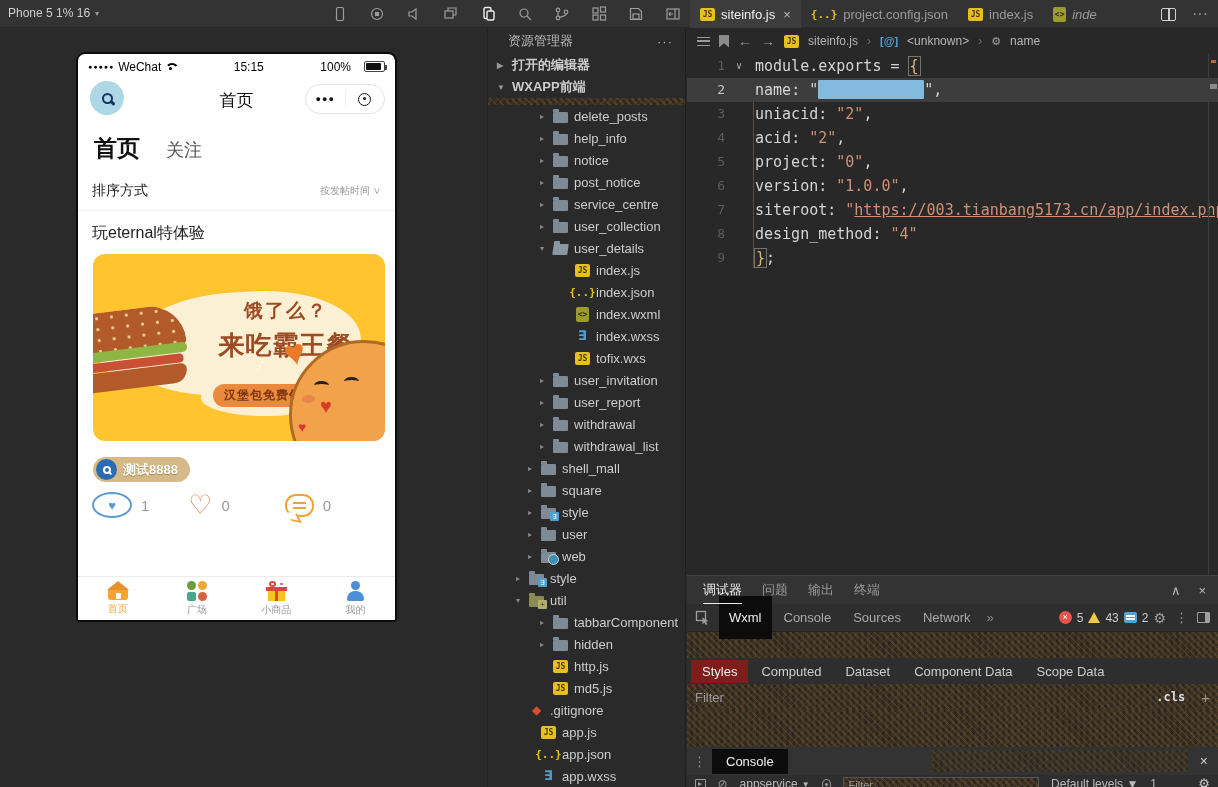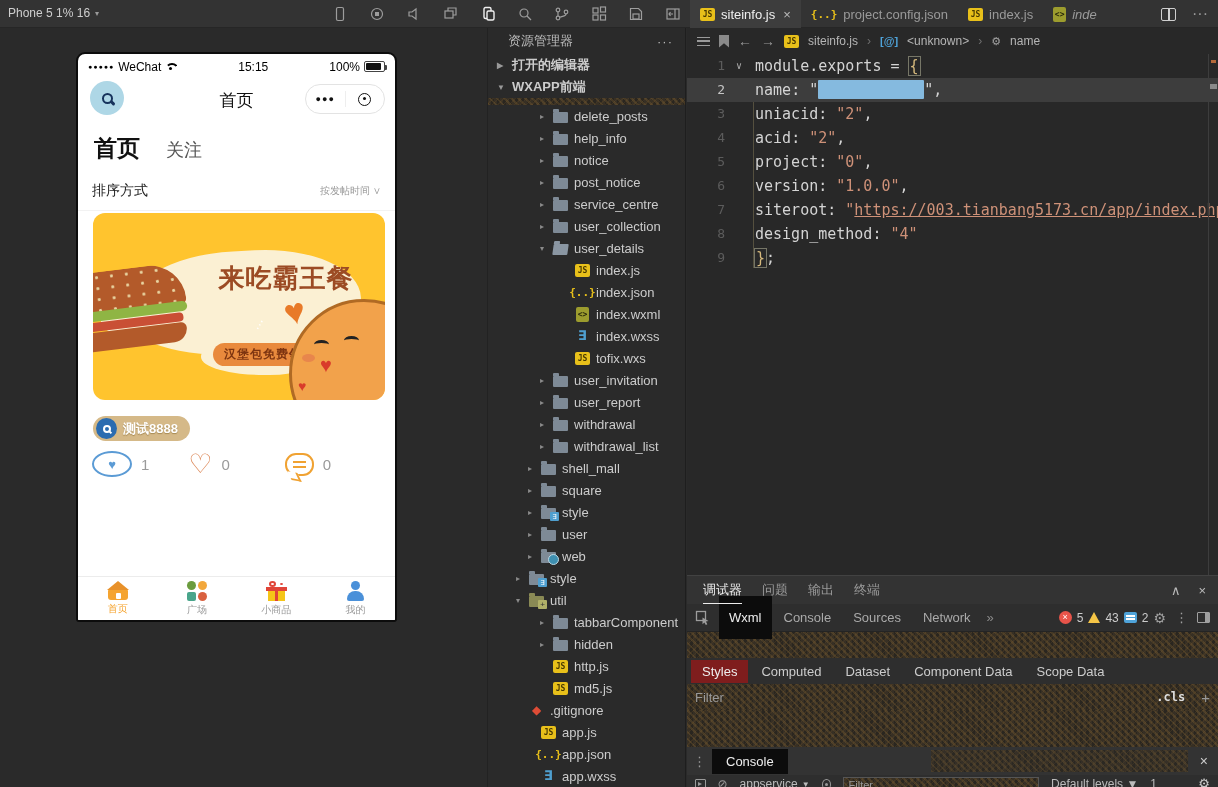--- a/index.html
+++ b/index.html
@@ -28,21 +28,21 @@
   .spliticon::after{content:"";position:absolute;left:6px;top:0;bottom:0;width:1.5px;background:#cfcfcf}
 
   
   #phone{position:absolute;left:76px;top:52px;width:321px;height:570px;background:#fff;border:2px solid #0c0c0c;border-radius:9px 9px 3px 3px;overflow:hidden;color:#222}
   .statusbar{height:25px;display:flex;align-items:center;justify-content:space-between;padding:0 10px;font-size:12px;color:#000}
   .sb-left{display:flex;align-items:center;gap:4px}
   .dots5{font-size:7px;letter-spacing:1px}
   .wifi{width:12px;height:9px;position:relative;overflow:hidden}
   .wifi::before{content:"";position:absolute;left:0;top:1px;width:10px;height:10px;border:2px solid #000;border-radius:50%;clip-path:polygon(50% 50%,0 0,100% 0)}
   .wifi::after{content:"";position:absolute;left:4px;top:5px;width:3px;height:3px;background:#000;border-radius:50%}
-  .sb-right{display:flex;align-items:center;gap:4px}
+  .sb-right{display:flex;align-items:center;gap:13px}
   .bat{width:21px;height:11px;border:1px solid #444;border-radius:2px;position:relative;padding:1px}
   .bat i{display:block;width:15px;height:7px;background:#111;border-radius:1px}
   .bat::after{content:"";position:absolute;right:-3px;top:3px;width:2px;height:5px;background:#444;border-radius:0 1px 1px 0}
   .navbar{height:40px;position:relative}
   .searchball{position:absolute;left:12px;top:2px;width:34px;height:34px;border-radius:50%;background:#AED7E6;display:flex;align-items:center;justify-content:center;cursor:pointer}
   .mag{width:11px;height:11px;border:2.5px solid #17335c;border-radius:50%;position:relative}
   .mag::after{content:"";position:absolute;width:2.5px;height:6px;background:#17335c;transform:rotate(-45deg);right:-3px;bottom:-4px;border-radius:2px}
   .navtitle{position:absolute;left:0;right:0;top:10px;text-align:center;font-size:17px;color:#111}
   .capsule{position:absolute;right:10px;top:5px;width:80px;height:30px;border:1px solid #e3e3e3;border-radius:16px;display:flex;align-items:center;background:#fff}
   .cap-half{flex:1;display:flex;align-items:center;justify-content:center;cursor:pointer}
@@ -337,31 +337,33 @@
     </div>
   </div>
   <div class="feedtabs">
     <div class="ft-home"><span>首页</span><i class="marker"></i></div>
     <div class="ft-follow">关注</div>
   </div>
   <div class="sortrow">
     <span class="sl">排序方式</span>
     <span class="sv">按发帖时间 ∨</span>
   </div>
+  <div class="pcontent">玩eternal特体验</div>
   <div class="banner">
     <div class="blob2"></div>
     <div class="blob"></div>
     <div class="blob3"></div>
     <div class="burger">
       <div class="bun-top"></div>
         <div class="lettuce"></div>
         <div class="tomato"></div>
         <div class="bun-bot"></div>
     </div>
     <div class="btxt">
+      <div class="l1">饿了么？</div>
       <div class="l2">来吃霸王餐</div>
     </div>
     <div class="bpill">汉堡包免费领</div>
     <div class="heartblob">♥</div>
     <div class="bdots">⋯</div>
     <div class="buddy">
       <span class="eye e1"></span>
         <span class="eye e2"></span>
       <span class="blush"></span>
       <span class="hrt">♥</span>

